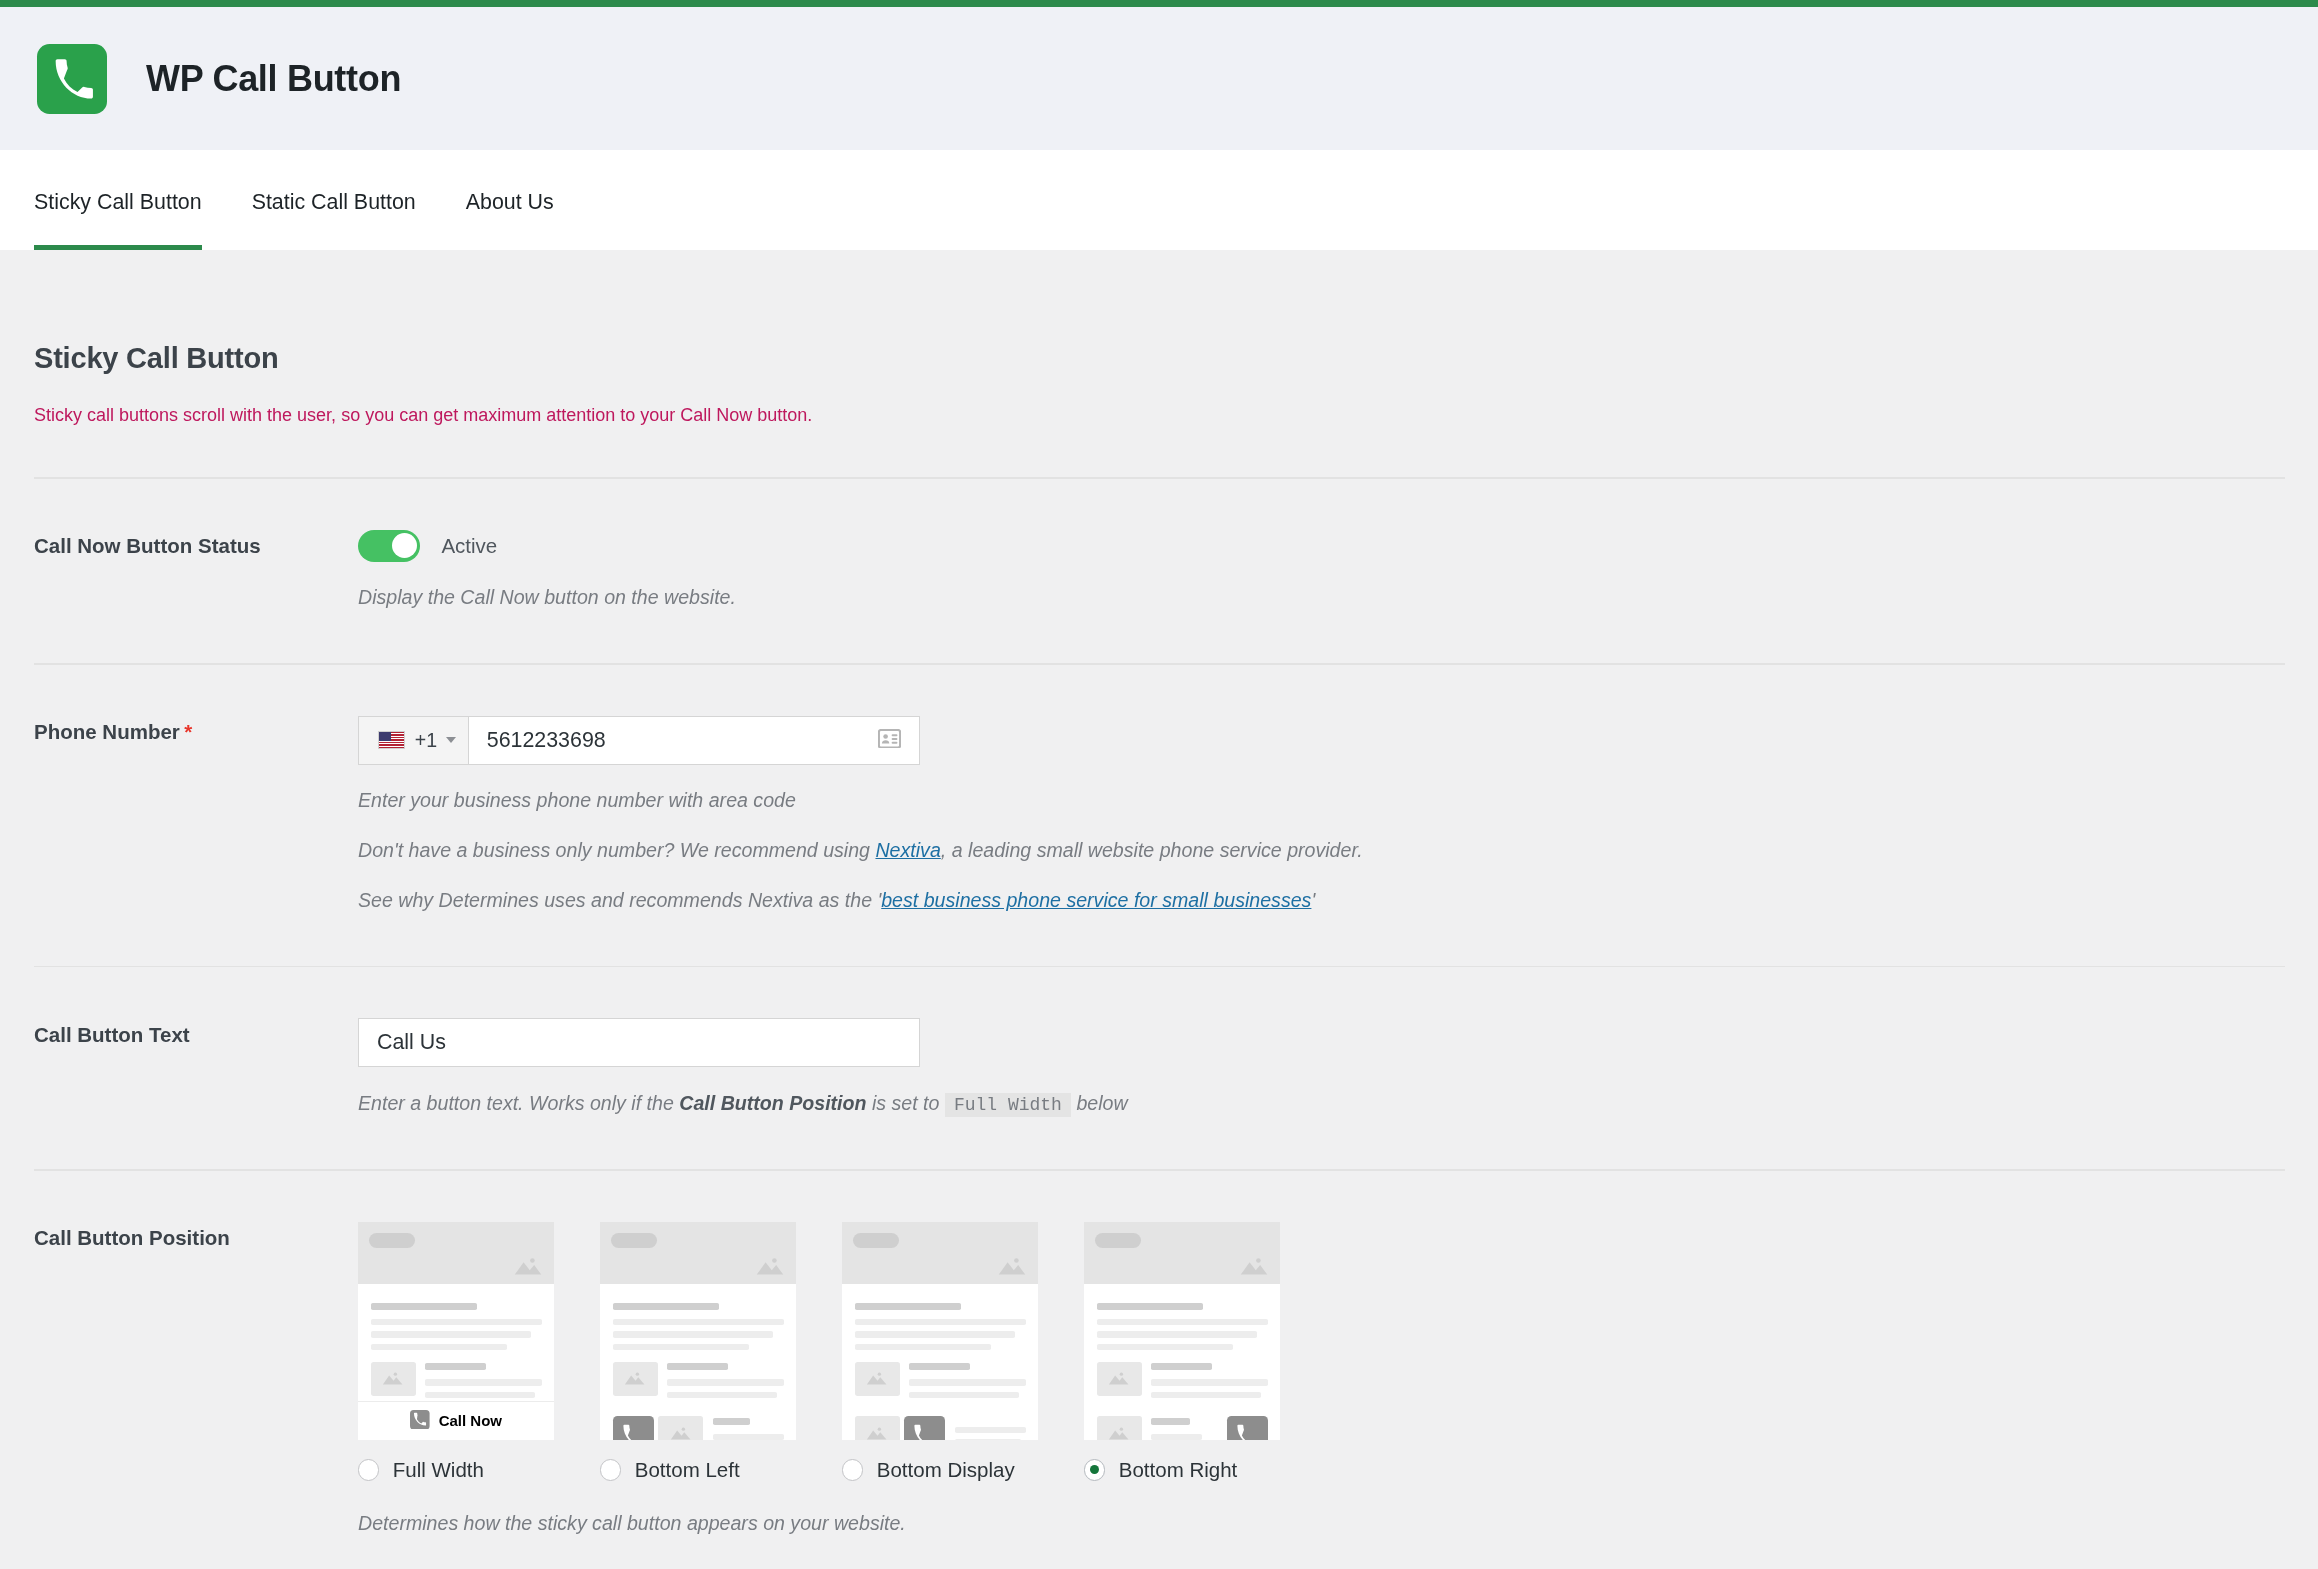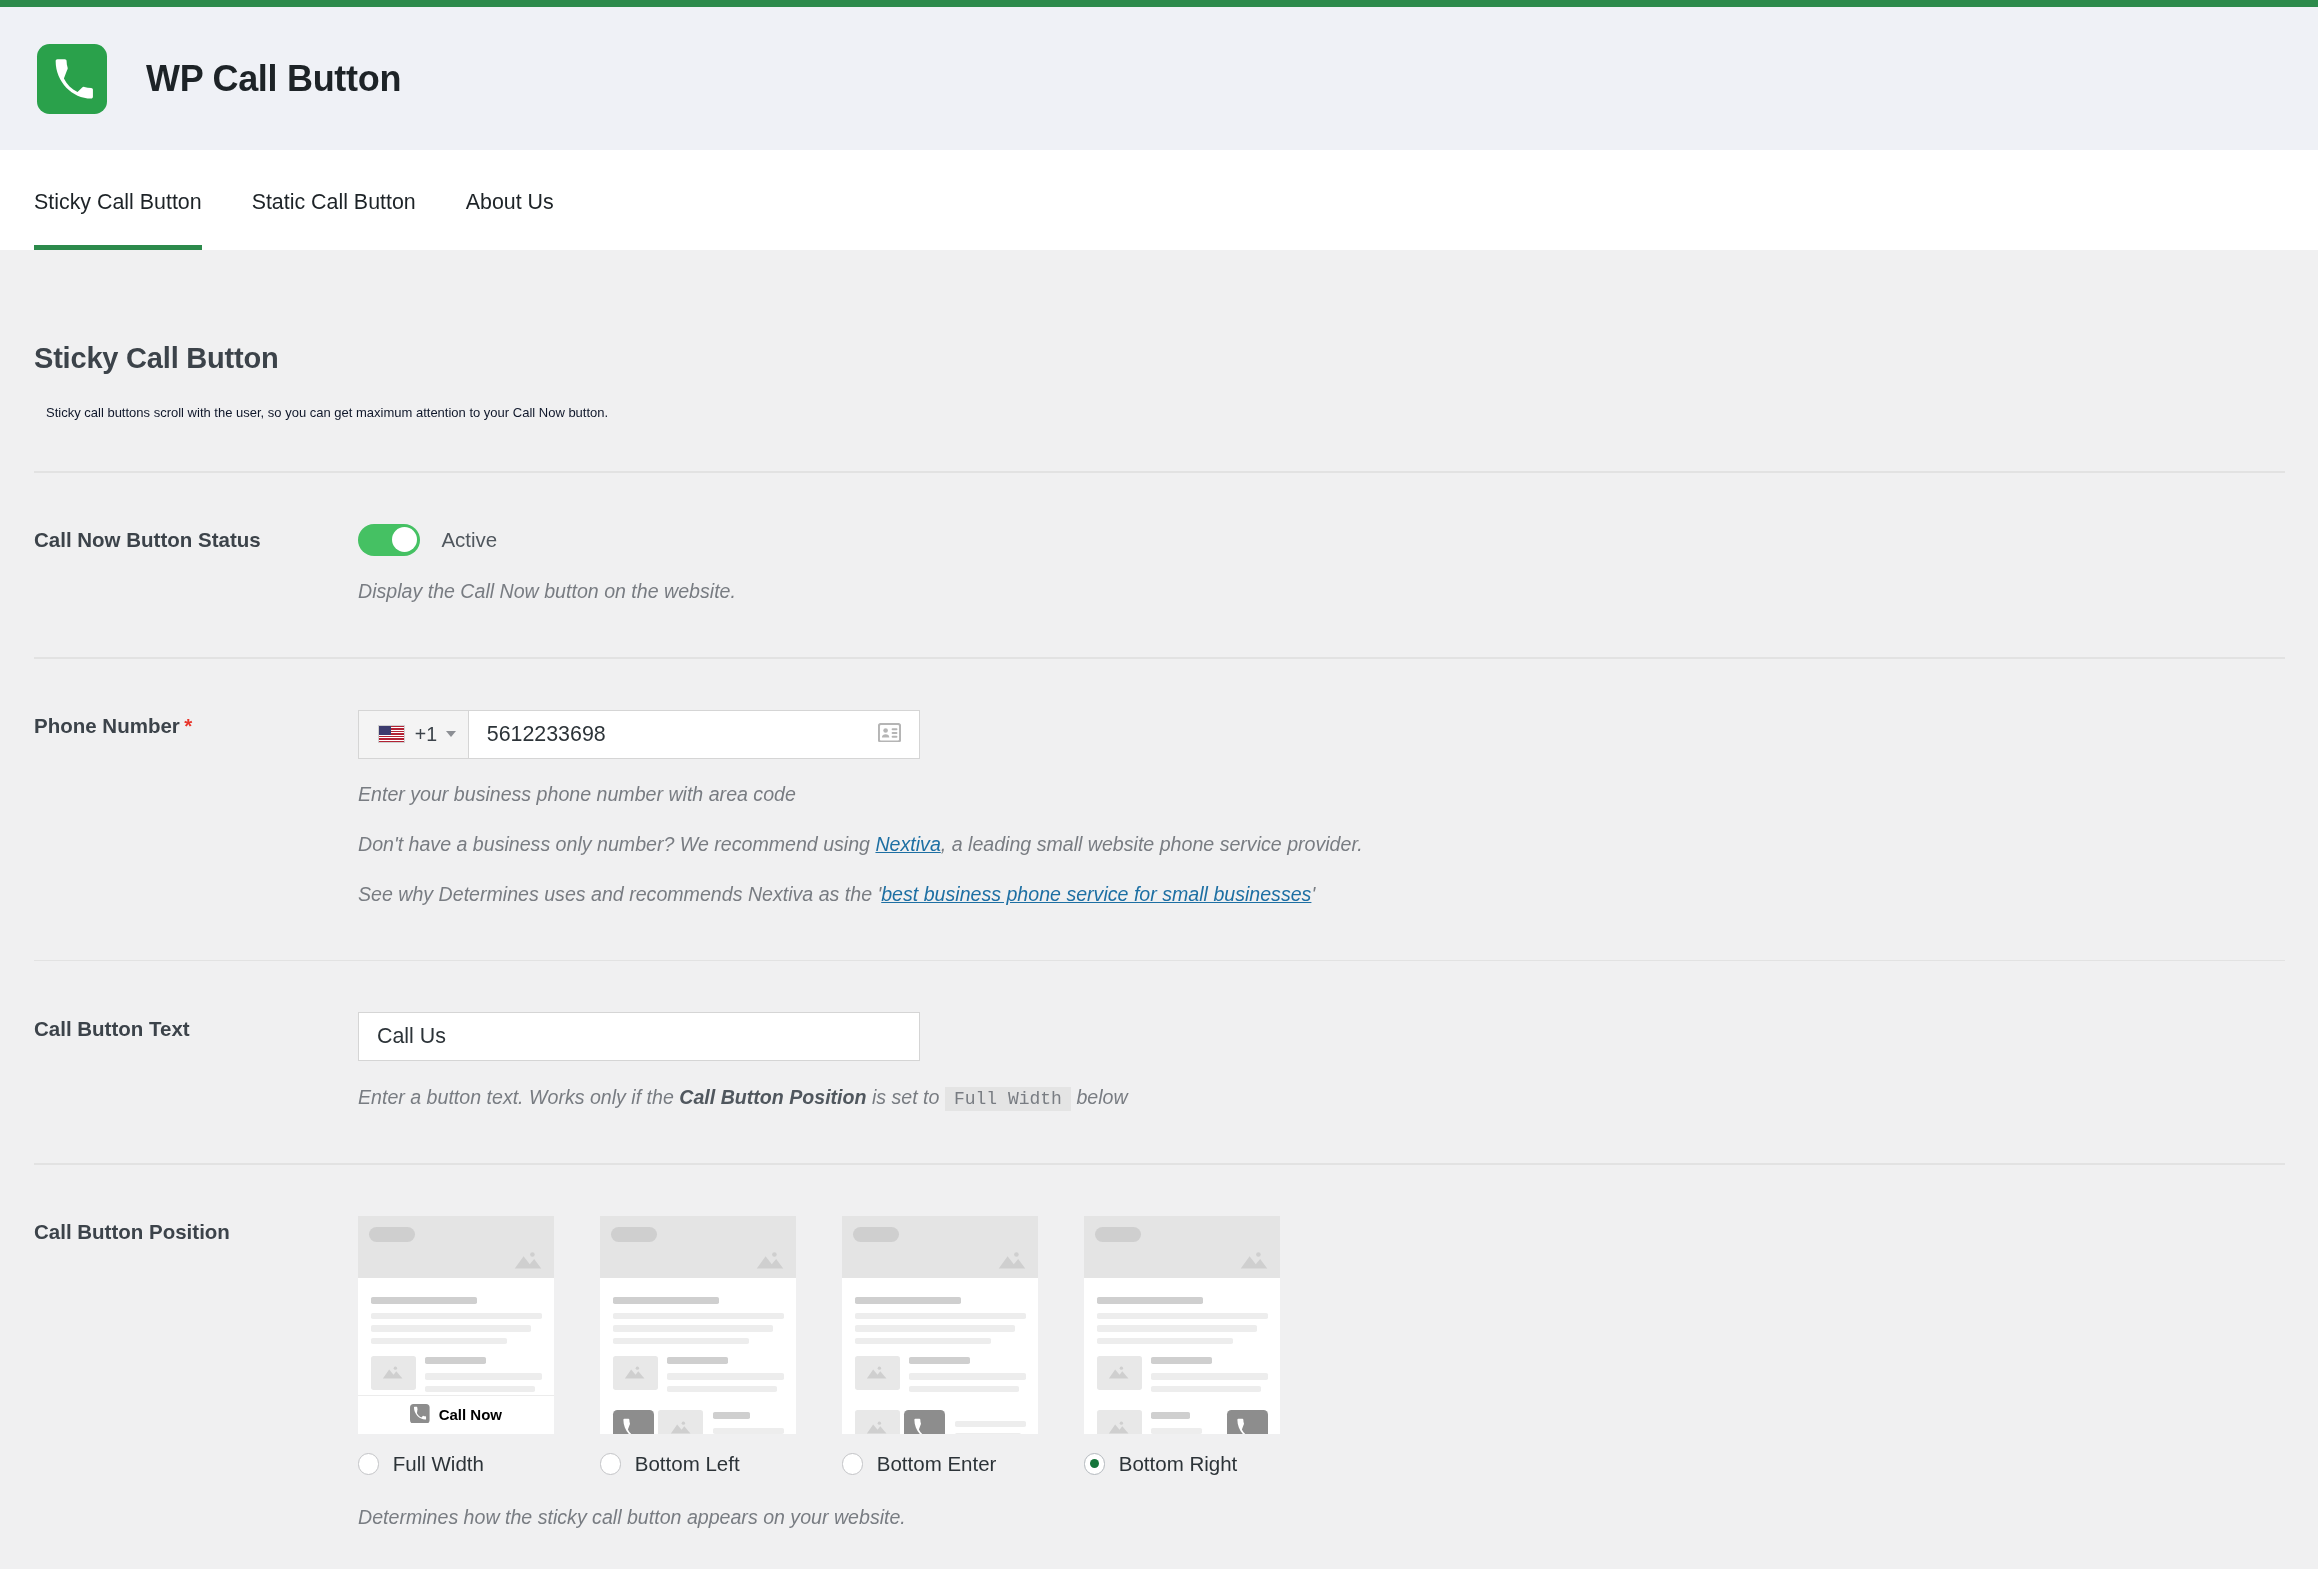--- a/index.html
+++ b/index.html
@@ -71,24 +71,23 @@
   .content { padding: 0 34px; }
 
   .page-title {
     font-size: 29px;
     font-weight: bold;
     color: #3c434a;
     padding-top: 92px;
     letter-spacing: -0.2px;
   }
   .page-sub {
-    font-size: 13px;
-    color: #0f172a;
+    font-size: 18px;
+    color: #be185d;
     padding-top: 30px;
-    margin-left: 12px;
   }
 
   .hr {
     height: 1.8px;
     background: #e2e2e2;
     margin-top: 51px;
   }
 
   
   .row {
@@ -534,21 +533,21 @@
                 </div>
                 <div class="media-lines">
                   <div class="ln w100" style="margin-top:9px"></div>
                   <div class="ln w94"></div>
                 </div>
               </div>
             </div>
           </div>
           <div class="radio-row">
             <span class="radio"></span>
-            <span class="radio-label">Bottom Enter</span>
+            <span class="radio-label">Bottom Display</span>
           </div>
         </div>
 
         <div class="pos-col">
           <div class="card">
             <div class="card-head">
               <div class="head-pill"></div>
               <span class="head-mt">
                 <svg width="30" height="19.6" viewBox="0 0 34 22">
                     <path d="M2 21 L12 7 L19 16 L24 10 L32 21 Z" fill="#cfcfcf"></path>

